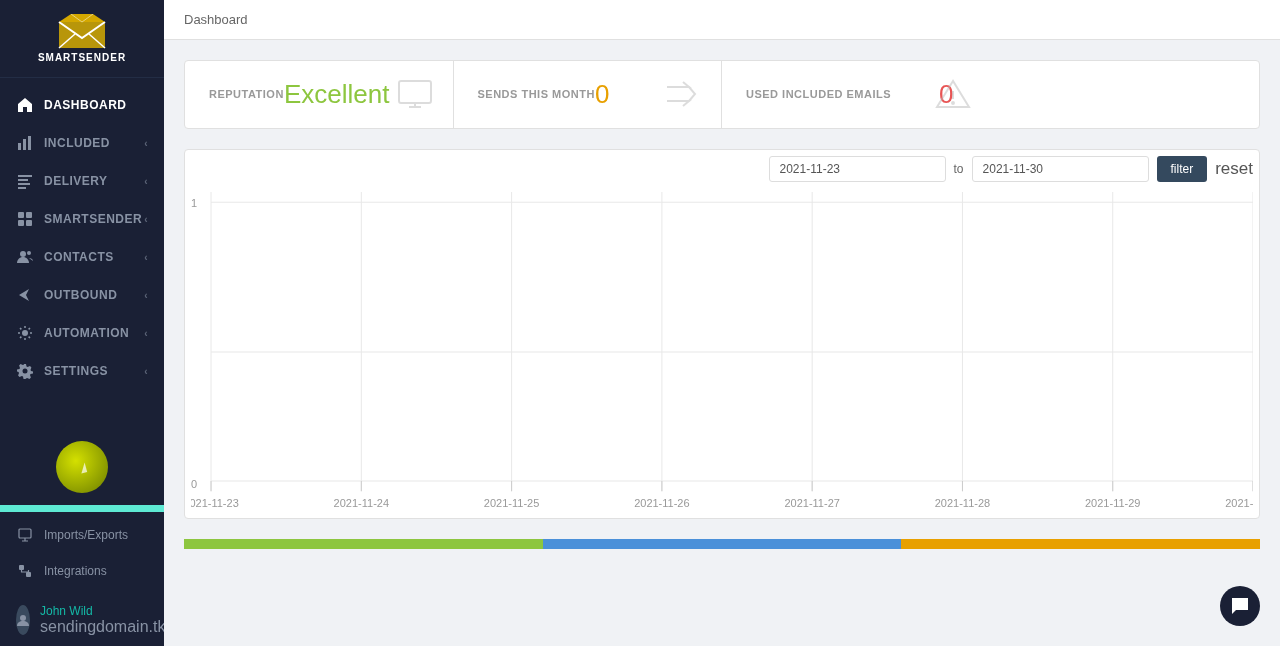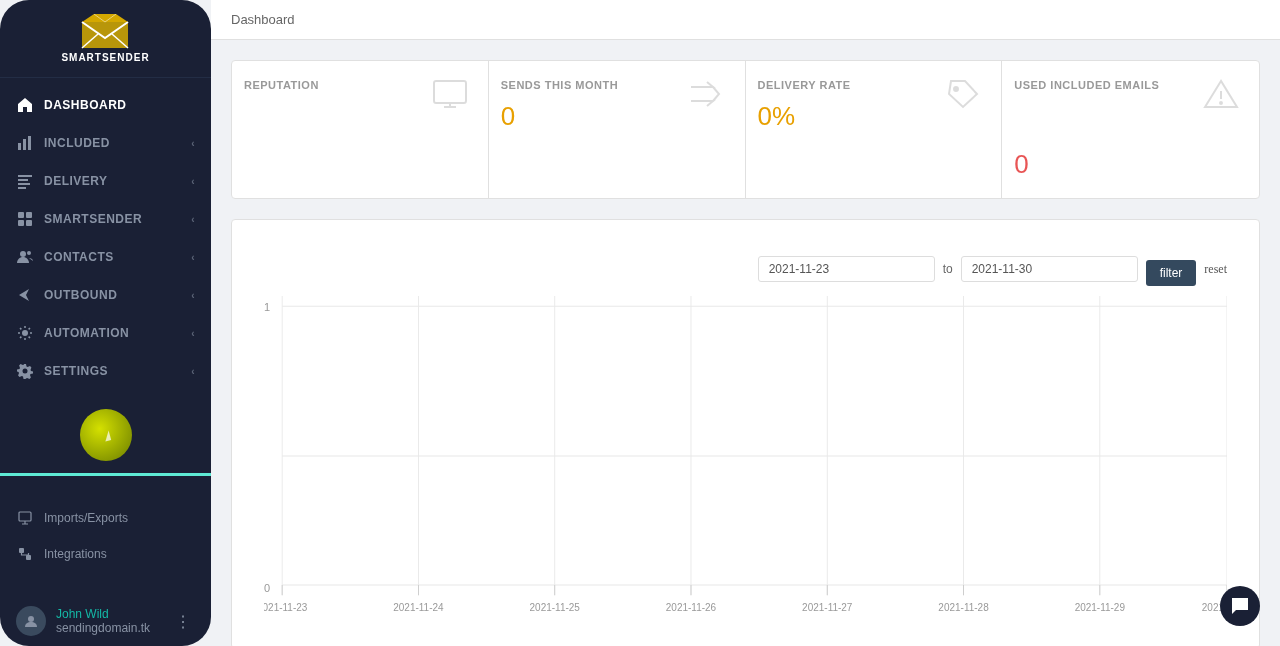--- a/index.html
+++ b/index.html
@@ -1,27 +1,26 @@
 <!DOCTYPE html>
 <html><head>
   <meta charset="utf-8">
   <style>
     * { margin: 0; padding: 0; box-sizing: border-box; }
     body { font-family: -apple-system, BlinkMacSystemFont, 'Segoe UI', Arial, sans-serif; background: #f0f2f5; display: flex; width: 1280px; height: 646px; overflow: hidden; }
 
     
     .sidebar {
-      width: 211px;
+      width: 164px;
       background: #1a2035;
       color: #8892a4;
       display: flex;
       flex-direction: column;
       min-height: 646px;
       flex-shrink: 0;
-      border-radius: 29px;
     }
     .sidebar-logo {
       padding: 14px 16px;
       display: flex;
       align-items: center;
       justify-content: center;
       border-bottom: 1px solid #232d45;
     }
     .logo-box {
       display: flex;
@@ -59,22 +58,22 @@
       justify-content: center;
       flex-shrink: 0;
     }
     .nav-item .nav-arrow {
       margin-left: auto;
       font-size: 10px;
       opacity: 0.6;
     }
 
     .sidebar-bottom {
-      padding: 24px 0;
-      border-top: 3px solid #5eead4;
+      padding: 5px 0;
+      border-top: 7px solid #5eead4;
     }
     .sidebar-bottom-item {
       display: flex;
       align-items: center;
       padding: 9px 16px;
       cursor: pointer;
       font-size: 12px;
       color: #8892a4;
     }
     .sidebar-bottom-item .nav-icon {
@@ -87,21 +86,21 @@
     }
 
     .user-section {
       display: flex;
       align-items: center;
       padding: 10px 16px;
       margin-top: auto;
     }
     .user-info { flex: 1; }
     .user-name { font-size: 12px; color: #14b8a6; font-weight: 500; }
-    .user-email { font-size: 12px; color: #8892a4; }
+    .user-email { font-size: 16px; color: #8892a4; }
     .user-menu-btn {
       color: #8892a4;
       cursor: pointer;
       font-size: 16px;
       padding: 2px 4px;
     }
 
     
     .main {
       flex: 1;
@@ -127,25 +126,26 @@
     .stat-cards {
       display: grid;
       grid-template-columns: repeat(4, 1fr);
       gap: 0;
       background: #fff;
       border: 1px solid #e0e0e0;
       border-radius: 4px;
       margin-bottom: 20px;
     }
     .stat-card {
-      padding: 18px 12px;
-      display: flex;
-      flex-direction: column;
+      padding: 18px 24px;
+      display: flex;
+      flex-direction: row;
       position: relative;
       border-right: 1px solid #e0e0e0;
+      align-items: flex-end;
     }
     .stat-card:last-child { border-right: none; gap: 48px; }
     .stat-card-title {
       font-size: 11px;
       font-weight: 600;
       color: #999;
       letter-spacing: 0.5px;
       margin-bottom: 10px;
       text-transform: uppercase;
     }
@@ -161,21 +161,21 @@
     }
     .value-green { color: #8dc63f; }
     .value-orange { color: #e8a000; }
     .value-red { color: #e85555; }
 
     
     .chart-section {
       background: #fff;
       border: 1px solid #e0e0e0;
       border-radius: 4px;
-      padding: 32px;
+      padding: 6px;
       margin-bottom: 20px;
     }
     .chart-controls {
       display: flex;
       align-items: center;
       justify-content: flex-end;
       margin-bottom: 10px;
       gap: 8px;
     }
     .date-input {
@@ -188,29 +188,27 @@
     }
     .to-label { font-size: 12px; color: #666; }
     .filter-btn {
       background: #34495e;
       color: #fff;
       border: none;
       border-radius: 3px;
       padding: 6px 14px;
       font-size: 12px;
       cursor: pointer;
-      margin-top: 8px;
     }
     .reset-btn {
       background: transparent;
       border: none;
       color: #555;
-      font-size: 12px;
+      font-size: 17px;
       cursor: pointer;
-      font-family: Liberation Serif, serif;
     }
 
     
     .chart-area {
       position: relative;
       height: 320px;
       margin-top: 10px;
     }
     .chart-svg {
       width: 100%;
@@ -408,50 +406,41 @@
 <div class="main">
   <div class="main-header">
     <span>Dashboard</span>
   </div>
   <div class="main-body">
 
     <div class="stat-cards">
 
       <div class="stat-card">
         <span class="stat-card-title">REPUTATION</span>
+        <span class="stat-card-value value-green">Excellent</span>
         <span class="stat-card-icon">
           <svg width="36" height="30" viewBox="0 0 36 30" fill="none" stroke="#bbb" stroke-width="2">
             <rect x="2" y="2" width="32" height="22" rx="2"></rect>
             <line x1="12" y1="28" x2="24" y2="28"></line>
             <line x1="18" y1="24" x2="18" y2="28"></line>
           </svg>
         </span>
       </div>
 
       <div class="stat-card">
         <span class="stat-card-title">SENDS THIS MONTH</span>
         <span class="stat-card-value value-orange">0</span>
         <span class="stat-card-icon">
           <svg width="36" height="30" viewBox="0 0 36 30" fill="none" stroke="#bbb" stroke-width="2">
             <path d="M2 8h22l-6-5M2 22h22l-6 5"></path>
             <path d="M24 8l6 7-6 7"></path>
           </svg>
         </span>
       </div>
 
-      <div class="stat-card">
-        <span class="stat-card-title">DELIVERY RATE</span>
-        <span class="stat-card-value value-orange">0%</span>
-        <span class="stat-card-icon">
-          <svg width="36" height="30" viewBox="0 0 36 30" fill="none" stroke="#bbb" stroke-width="2">
-            <path d="M6 2h14l12 13-14 13L4 15z"></path>
-            <circle cx="11" cy="10" r="2" fill="#bbb"></circle>
-          </svg>
-        </span>
-      </div>
 
       <div class="stat-card">
         <span class="stat-card-title">USED INCLUDED EMAILS</span>
         <span class="stat-card-value value-red">0</span>
         <span class="stat-card-icon">
           <svg width="36" height="30" viewBox="0 0 36 30" fill="none" stroke="#bbb" stroke-width="2">
             <path d="M18 2L2 28h32z"></path>
             <line x1="18" y1="12" x2="18" y2="20"></line>
             <circle cx="18" cy="24" r="1" fill="#bbb"></circle>
           </svg>

